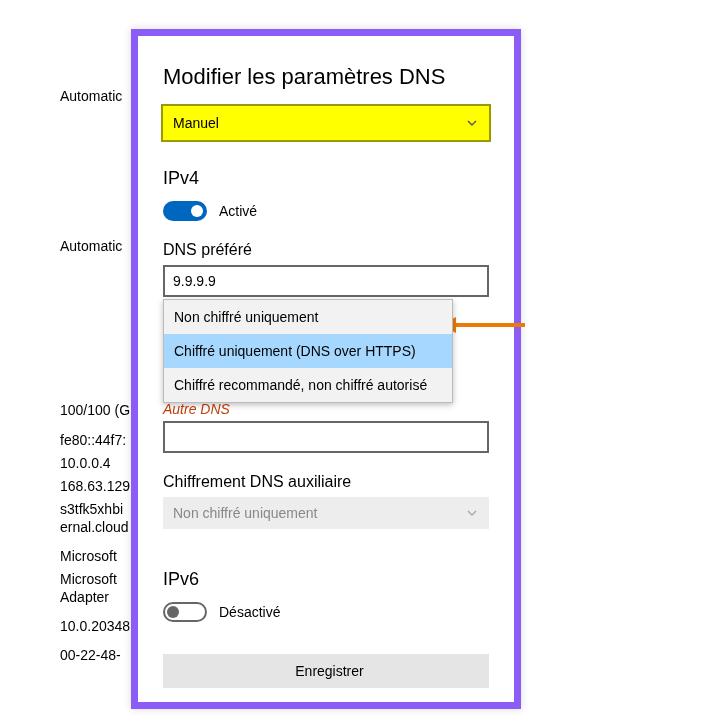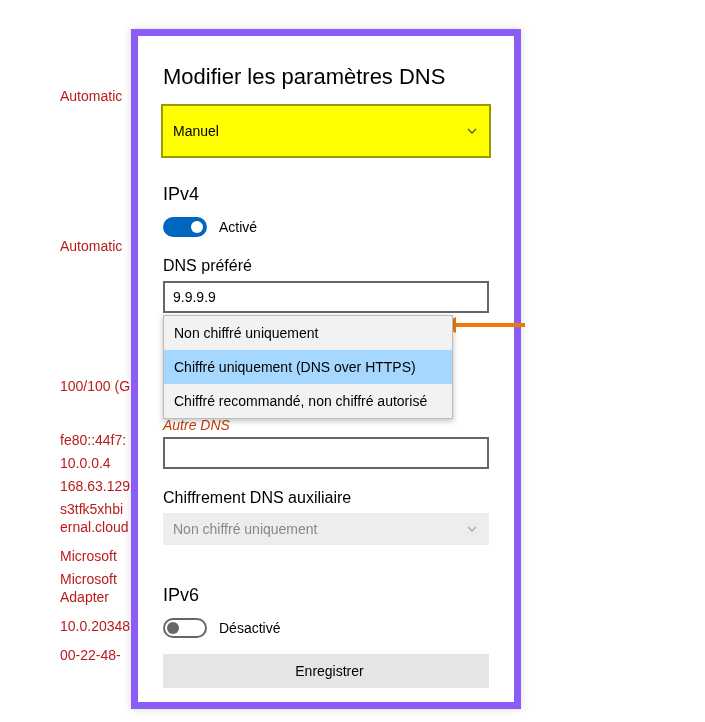--- a/index.html
+++ b/index.html
@@ -1,32 +1,32 @@
 <!DOCTYPE html>
 <html><head>
 <meta charset="utf-8">
 <style>
   * { box-sizing: border-box; margin: 0; padding: 0; }
   html, body { width: 705px; height: 722px; font-family: "Segoe UI", Tahoma, sans-serif; font-size: 14px; color: #000; background: #fff; overflow: hidden; }
   .stage { position: relative; width: 705px; height: 722px; background: #fff; }
 
   
   .bg-labels { position: absolute; top: 0; left: 0; width: 705px; height: 722px; color: #000; }
-  .bg-labels div { position: absolute; font-size: 14px; color: #b91c1c; white-space: pre; }
+  .bg-labels div { position: absolute; font-size: 14px; color: #000000; white-space: pre; }
   .bg-col2 { left: 60px; }
 
   .dialog {
     position: absolute; left: 131px; top: 29px; width: 390px; height: 680px;
     background: #fff; border: 7px solid #8b5cf6; box-shadow: 0 0 8px rgba(0,0,0,.15);
     padding: 28px 25px 14px 25px;
   }
   .dialog h1 { font-size: 22px; font-weight: 400; margin-bottom: 16px; }
   .dropdown-highlight {
     display: flex; align-items: center; justify-content: space-between;
-    height: 50px; padding: 0 10px;
+    height: 34px; padding: 0 10px;
     background: #ffff00; outline: 2px solid #999900;
   }
   .chev { width: 14px; height: 14px; display: inline-flex; align-items: center; justify-content: center; }
   .chev svg { stroke: #555; }
 
   .sect { margin-top: 28px; }
   .sect h2 { font-size: 18px; font-weight: 400; margin-bottom: 12px; }
 
   .toggle-row { display: flex; align-items: center; gap: 12px; margin-top: 6px; }
   .toggle { width: 44px; height: 20px; border-radius: 10px; position: relative; }
@@ -71,21 +71,21 @@
 </style>
 </head>
 <body>
 
 <div class="stage">
 
   <div class="bg-labels">
 
   <div class="bg-col2" style="top: 88px;">Automatic</div>
       <div class="bg-col2" style="top: 238px;">Automatic</div>
-      <div class="bg-col2" style="top: 378px;">100/100 (G</div>
+      <div class="bg-col2" style="top: 402px;">100/100 (G</div>
       <div class="bg-col2" style="top: 432px;">fe80::44f7:</div>
       <div class="bg-col2" style="top: 455px;">10.0.0.4</div>
       <div class="bg-col2" style="top: 478px;">168.63.129</div>
       <div class="bg-col2" style="top: 501px;">s3tfk5xhbi</div>
       <div class="bg-col2" style="top: 519px;">ernal.cloud</div>
       <div class="bg-col2" style="top: 548px;">Microsoft</div>
       <div class="bg-col2" style="top: 571px;">Microsoft</div>
       <div class="bg-col2" style="top: 589px;">Adapter</div>
       <div class="bg-col2" style="top: 618px;">10.0.20348</div>
       <div class="bg-col2" style="top: 647px;">00-22-48-</div>

